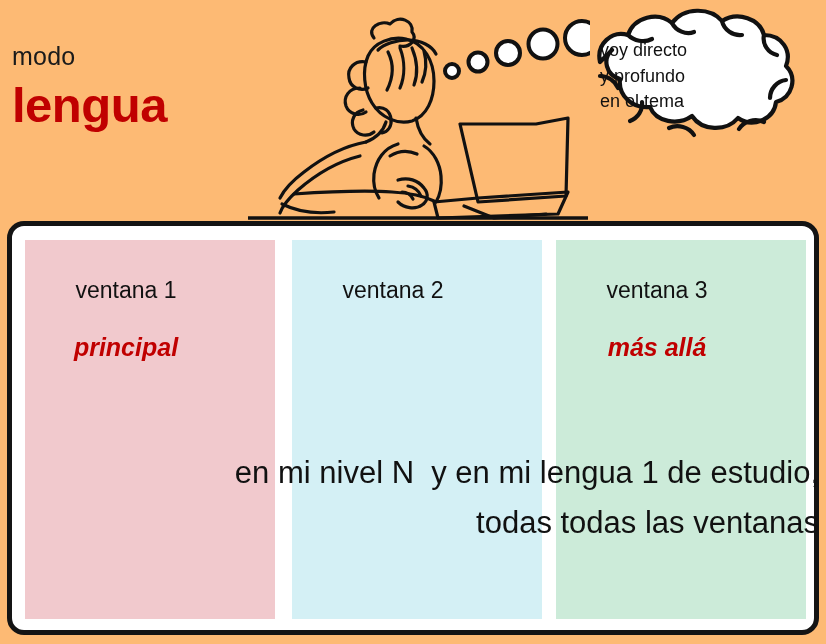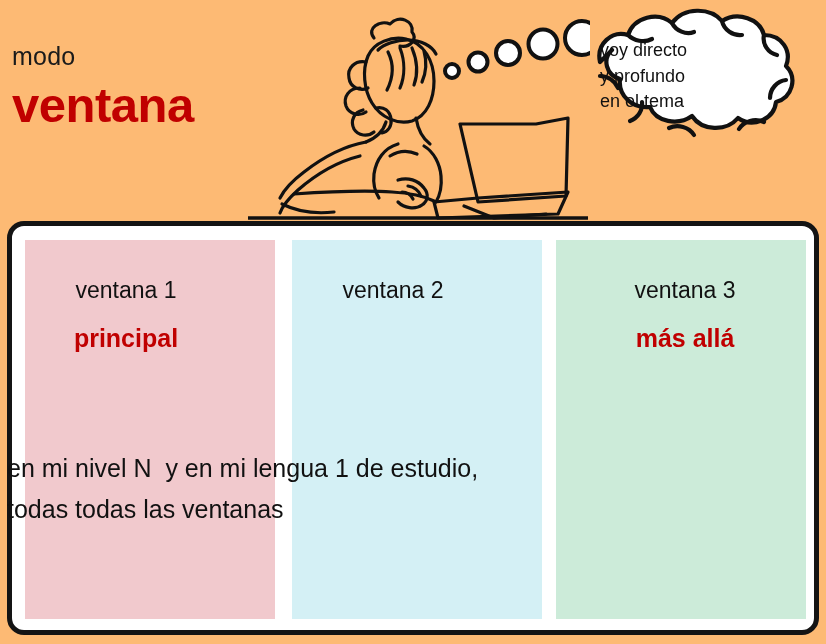--- a/index.html
+++ b/index.html
@@ -89,58 +89,59 @@
   #window-column-3 { left: 556px; background: #CCEBD9; }
 
   .column-texts {
     position: absolute;
     top: 240px;
     width: 202px;
     text-align: center;
   }
   #column-texts-1 { left: 25px; }
   #column-texts-2 { left: 292px; }
-  #column-texts-3 { left: 556px; padding-left: 28px; }
+  #column-texts-3 { left: 556px; }
 
   .window-label {
     font-size: 23px;
     color: #111111;
     margin-top: 38px;
     line-height: 1.1;
   }
   .window-title {
     font-size: 25px;
     font-weight: bold;
     color: #C00000;
-    margin-top: 22px;
+    margin-top: 31px;
     line-height: 1.1;
+    font-style: italic;
   }
 
   
   #panel-caption {
     position: absolute;
     left: 7px;
     top: 448px;
     width: 812px;
-    text-align: left;
-    font-size: 25px;
+    text-align: right;
+    font-size: 31px;
     color: #111111;
     line-height: 1.62;
     pointer-events: none;
   }
   .caption-line { display: block; white-space: pre; }
 </style>
 </head>
 <body>
 
 <div id="page">
 
   <div id="heading-block">
     <div id="heading-modo">modo</div>
-    <div id="heading-lineal">ventana</div>
+    <div id="heading-lineal">lengua</div>
   </div>
 
   <svg id="illustration" viewBox="0 0 340 218">
     <g fill="none" stroke="#111111" stroke-width="3.2" stroke-linecap="round" stroke-linejoin="round">
 
       <path d="M126 34 c-8,-10 6,-18 16,-14 c9,-10 24,-3 22,8 c6,7 -2,16 -12,14"></path>
 
       <path d="M120 52 c-6,14 -4,34 4,47 c9,15 26,22 40,18 c15,-5 22,-22 22,-40 c0,-20 -10,-38 -28,-42 c-14,-3 -32,3 -38,17z"></path>
 
       <path d="M140 48 c6,12 5,26 -1,38"></path>

